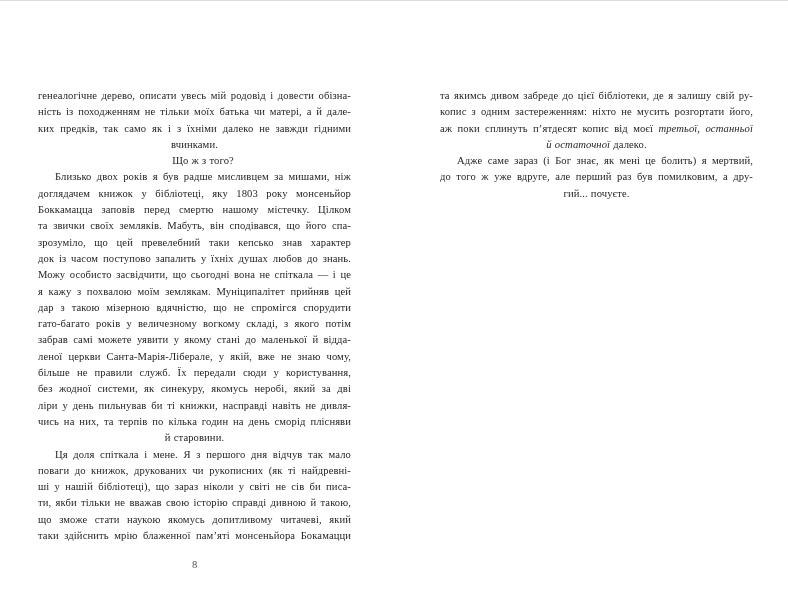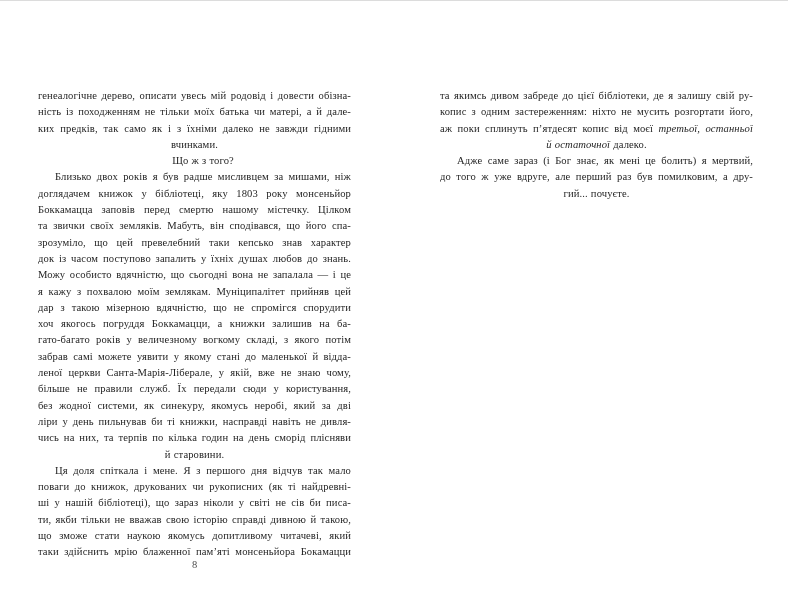--- a/index.html
+++ b/index.html
@@ -73,24 +73,23 @@
       <div class="para">
         <div class="line last indent"><span>Що ж з того?</span></div>
       </div>
       <div class="para">
         <div class="line indent"><span>Близько двох років я був радше мисливцем за мишами, ніж</span></div>
         <div class="line"><span>доглядачем книжок у бібліотеці, яку 1803 року монсеньйор</span></div>
         <div class="line"><span>Боккамацца заповів перед смертю нашому містечку. Цілком</span></div>
         <div class="line"><span>та звички своїх земляків. Мабуть, він сподівався, що його спа-</span></div>
         <div class="line"><span>зрозуміло, що цей превелебний таки кепсько знав характер</span></div>
         <div class="line"><span>док із часом поступово запалить у їхніх душах любов до знань.</span></div>
-        <div class="line"><span>Можу особисто вдячністю, що сьогодні вона не запалала — і це</span></div>
+        <div class="line"><span>Можу особисто засвідчити, що сьогодні вона не спіткала — і це</span></div>
         <div class="line"><span>я кажу з похвалою моїм землякам. Муніципалітет прийняв цей</span></div>
         <div class="line"><span>дар з такою мізерною вдячністю, що не спромігся спорудити</span></div>
-        <div class="line"><span>хоч якогось погруддя Боккамацци, а книжки залишив на ба-</span></div>
         <div class="line"><span>гато-багато років у величезному вогкому складі, з якого потім</span></div>
         <div class="line"><span>забрав самі можете уявити у якому стані до маленької й відда-</span></div>
         <div class="line"><span>леної церкви Санта-Марія-Ліберале, у якій, вже не знаю чому,</span></div>
         <div class="line"><span>більше не правили служб. Їх передали сюди у користування,</span></div>
         <div class="line"><span>без жодної системи, як синекуру, якомусь неробі, який за дві</span></div>
         <div class="line"><span>ліри у день пильнував би ті книжки, насправді навіть не дивля-</span></div>
         <div class="line"><span>чись на них, та терпів по кілька годин на день сморід плісняви</span></div>
         <div class="line last"><span>й старовини.</span></div>
       </div>
       <div class="para">

